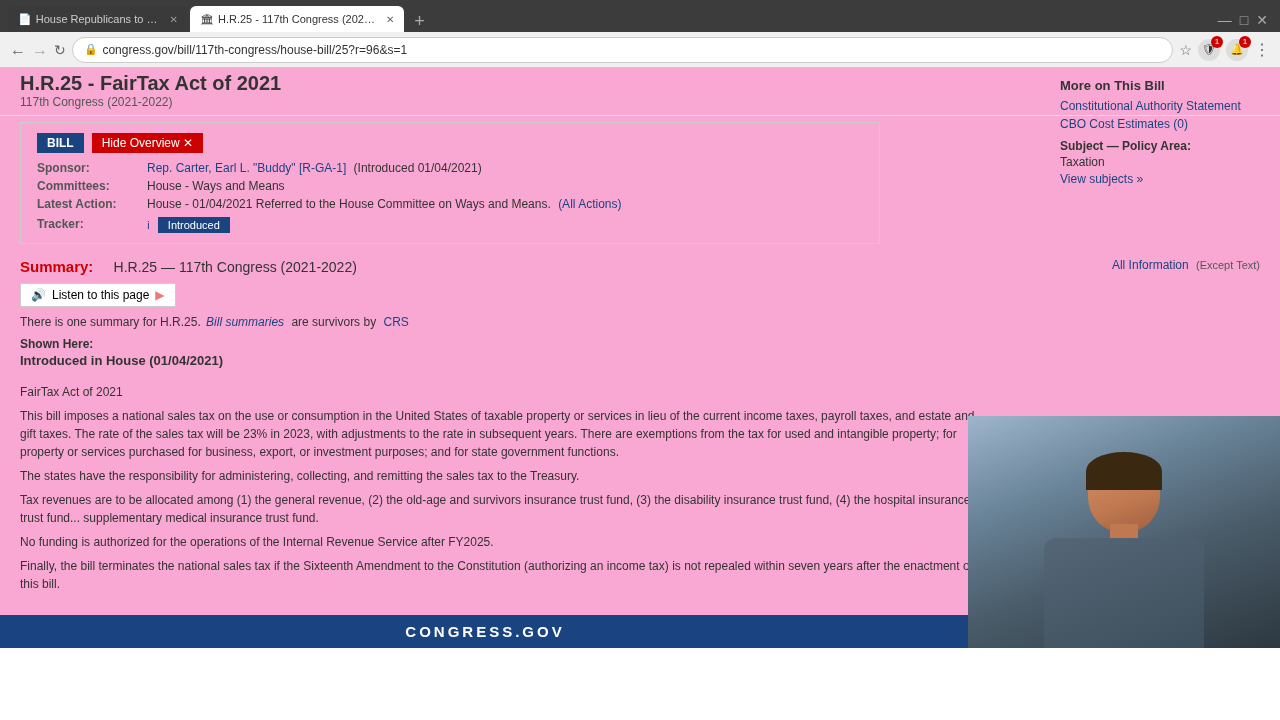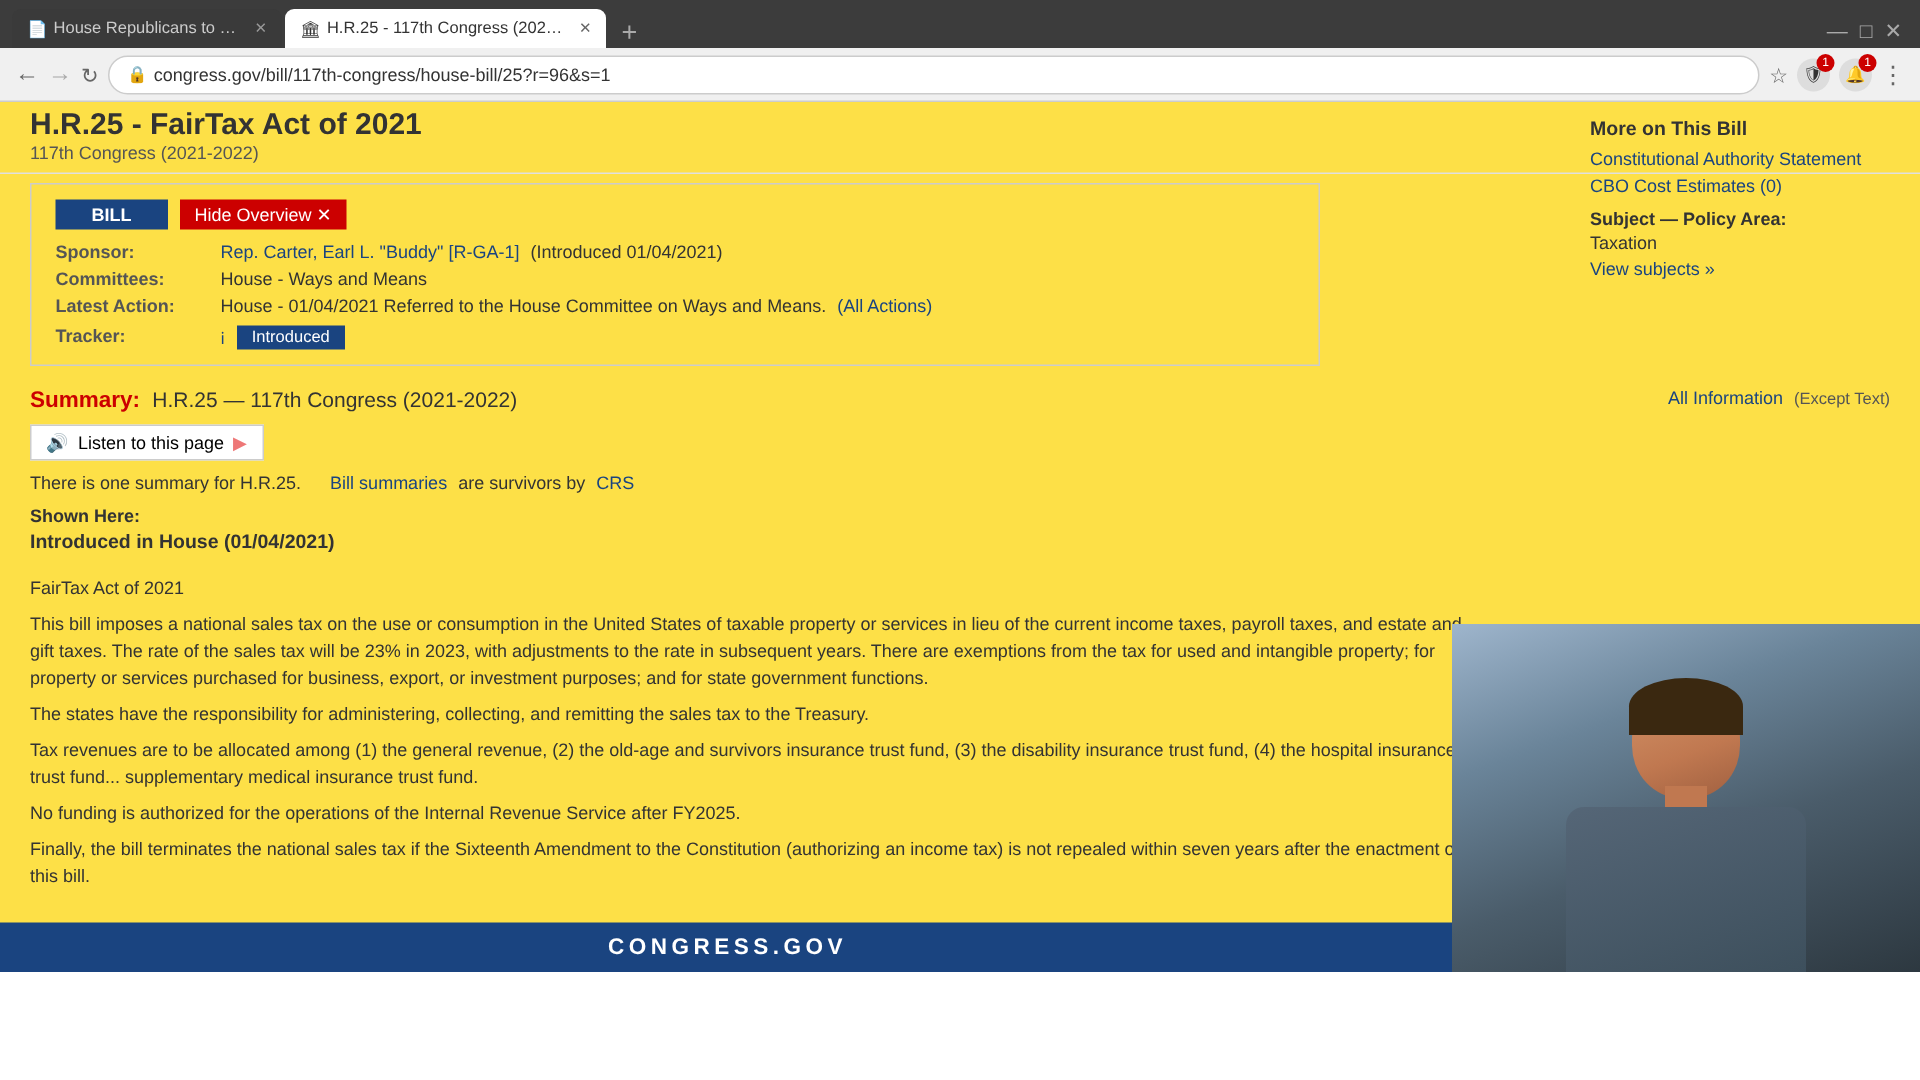--- a/index.html
+++ b/index.html
@@ -47,30 +47,30 @@
     <div style="position:relative;">
       <div style="background:#ddd; border-radius:50%; width:22px; height:22px; display:flex; align-items:center; justify-content:center; font-size:11px; cursor:pointer; position:relative;">
         <span>🔔</span>
         <span style="background:#c00;color:#fff;border-radius:50%;width:12px;height:12px;font-size:8px;display:flex;align-items:center;justify-content:center;position:absolute;top:-3px;right:-3px;">1</span>
       </div>
     </div>
     <span style="color:#666; font-size:16px; cursor:pointer;">⋮</span>
   </div>
 </div>
 
-<div style="position:relative; height:580px; overflow:hidden; background:#fde047;">
+<div style="position:relative; height:580px; overflow:hidden; background:#f9a8d4;">
 
   <div style="padding:4px 20px 2px 20px; border-bottom:1px solid #e0e0e0;">
     <div style="font-size:20px; font-weight:bold; color:#333;">H.R.25 - FairTax Act of 2021</div>
     <div style="font-size:12px; color:#555; margin-bottom:4px;">117th Congress (2021-2022)</div>
   </div>
 
   <div style="border:1px solid #ccc; margin:6px 20px; padding:10px 16px; max-width:860px; position:relative;">
     <div style="display:flex; gap:8px; margin-bottom:8px; align-items:center;">
-      <span style="background:#1a4480; color:#fff; padding:3px 24px; font-size:12px; font-weight:bold;">BILL</span>
+      <span style="background:#1a4480; color:#fff; padding:3px 10px; font-size:12px; font-weight:bold;">BILL</span>
       <button style="background:#c00; color:#fff; padding:3px 10px; font-size:12px; cursor:pointer; border:none;">Hide Overview ✕</button>
     </div>
     <div style="display:flex; margin-bottom:4px; font-size:12px;">
       <span style="width:110px; font-weight:bold; color:#555; flex-shrink:0;">Sponsor:</span>
       <span>
         <a href="#" style="color:#1a4480; text-decoration:none;">Rep. Carter, Earl L. "Buddy" [R-GA-1]</a>
         <span style="color:#333; margin-left:4px;">(Introduced 01/04/2021)</span>
       </span>
     </div>
     <div style="display:flex; margin-bottom:4px; font-size:12px;">
@@ -101,39 +101,39 @@
       <a href="#" style="color:#1a4480; font-size:12px; text-decoration:none;">View subjects »</a>
     </div>
   </div>
 
 
   <div style="padding:8px 20px; position:relative;">
 
     <div style="display:flex; justify-content:space-between; align-items:flex-start; margin-bottom:8px;">
       <div style="font-size:15px; color:#c00; font-weight:bold;">
         <span>Summary:</span>
-        <span style="color:#333; font-weight:normal; font-size:14px; margin-left:4px;text-align:right;">H.R.25 — 117th Congress (2021-2022)</span>
+        <span style="color:#333; font-weight:normal; font-size:14px; margin-left:16px;text-align:right;">H.R.25 — 117th Congress (2021-2022)</span>
       </div>
       <div style="font-size:12px;">
         <a href="#" style="color:#1a4480; text-decoration:none;">All Information</a>
         <span style="color:#555; font-size:11px; margin-left:4px;">(Except Text)</span>
       </div>
     </div>
 
     <div style="margin-bottom:8px;">
       <button style="display:inline-flex; align-items:center; gap:6px; border:1px solid #ccc; padding:4px 10px; font-size:12px; cursor:pointer; background:#fff;">
         <span style="color:#1a4480; font-size:12px;">🔊</span>
         <span>Listen to this page</span>
         <span style="color:#e77; font-size:12px;">▶</span>
       </button>
     </div>
 
     <div style="font-size:12px; margin-bottom:8px;">
       <span>There is one summary for H.R.25.</span>
-      <a href="#" style="color:#1a4480; text-decoration:none; margin-left:16px;">Bill summaries</a>
+      <a href="#" style="color:#1a4480; text-decoration:none; margin-left:2px;font-style:italic;">Bill summaries</a>
       <span style="margin-left:4px;">are survivors by</span>
       <a href="#" style="color:#1a4480; text-decoration:none; margin-left:4px;">CRS</a>
     </div>
 
     <div style="font-size:12px; font-weight:bold; margin-bottom:2px;">Shown Here:</div>
     <div style="font-size:13px; font-weight:bold; margin-bottom:17px;">Introduced in House (01/04/2021)</div>
     <div style="font-size:12px; margin-bottom:8px;">FairTax Act of 2021</div>
 
     <p style="font-size:12px; line-height:1.5; margin-bottom:6px; color:#333; max-width:960px;">This bill imposes a national sales tax on the use or consumption in the United States of taxable property or services in lieu of the current income taxes, payroll taxes, and estate and gift taxes. The rate of the sales tax will be 23% in 2023, with adjustments to the rate in subsequent years. There are exemptions from the tax for used and intangible property; for property or services purchased for business, export, or investment purposes; and for state government functions.</p>
     <p style="font-size:12px; line-height:1.5; margin-bottom:6px; color:#333; max-width:960px;">The states have the responsibility for administering, collecting, and remitting the sales tax to the Treasury.</p>

